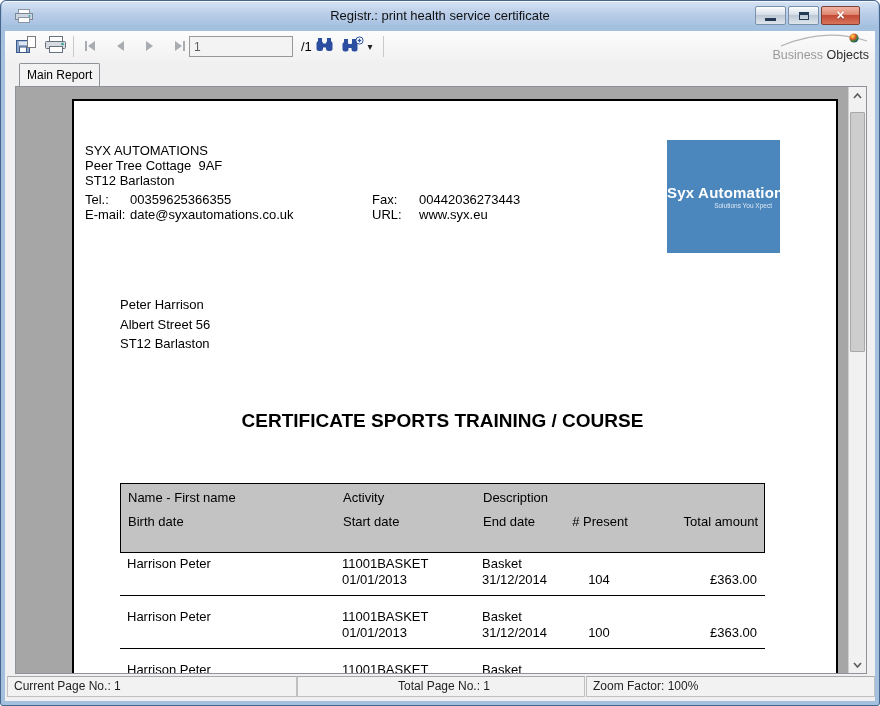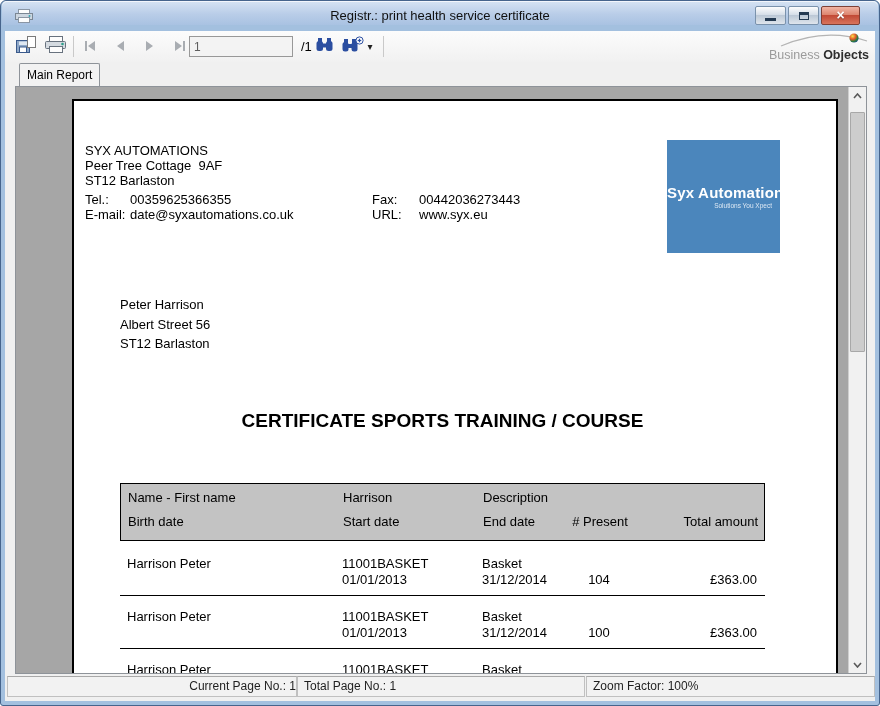--- a/index.html
+++ b/index.html
@@ -37,21 +37,21 @@
   .page-input { position: absolute; left: 184px; top: 5px; width: 104px; height: 21px;
     border: 1px solid #989898; background: #f3f3f3; color: #5f5f5f; font-size: 12px;
     font-family: "Liberation Sans", sans-serif; padding-left: 4px; }
   .page-total { position: absolute; left: 296px; top: 8px; font-size: 13px; color: #000; }
   .caret { font-size: 10px; color: #222; margin-left: 3px; }
 
   
   .brand { position: absolute; right: 6px; top: 1px; width: 130px; text-align: right; }
   .brand-text { font-size: 12.5px; margin-top: -3px; }
   .brand-gray { color: #9b9b9b; }
-  .brand-bold { color: #2e2e2e; font-weight: bold; }
+  .brand-bold { color: #2e2e2e; font-weight: normal; }
 
   
   .tab { position: absolute; left: 14px; top: 32px; height: 24px; padding: 0 7px;
     background: #f2f2f2; border: 1px solid #8e9399; border-bottom: none;
     border-radius: 2px 2px 0 0; font-size: 12px; line-height: 22px; color: #000; }
 
   
   .viewport { position: absolute; left: 10px; top: 55px; width: 852px; height: 588px;
     background: #a6a6a6; border: 1px solid #8e9399; overflow: hidden; }
   .page { position: absolute; left: 56px; top: 12px; width: 766px; height: 1200px;
@@ -61,21 +61,21 @@
   .abs { position: absolute; }
   .rpt { font-size: 13px; color: #000; white-space: pre; }
   .company-line { line-height: 15px; }
   .logo { position: absolute; left: 593px; top: 39px; width: 113px; height: 113px; background: #4b86bc; }
   .logo-name { position: absolute; left: 0; right: 5px; top: 44px; text-align: center;
     color: #fff; font-size: 15px; font-weight: bold; letter-spacing: .2px; white-space: nowrap; }
   .logo-tag { position: absolute; right: 8px; top: 62px; color: #dce8f4; font-size: 6.5px; }
   .cert-title { position: absolute; left: 46px; width: 645px; top: 309px; text-align: center;
     font-size: 19px; font-weight: bold; color: #000; }
 
-  .thead { position: absolute; left: 46px; top: 382px; width: 645px; height: 58px;
+  .thead { position: absolute; left: 46px; top: 382px; width: 645px; height: 70px;
     background: #c3c3c3; border: 1px solid #000; }
   .trow { position: absolute; left: 46px; width: 645px; height: 46px; border-bottom: 1px solid #000; }
   .cell { position: absolute; font-size: 13px; color: #000; white-space: nowrap; }
   .hl1 { top: 6px; }  .hl2 { top: 30px; }
   .l1 { top: 6px; }   .l2 { top: 22px; }
   .c1 { left: 7px; }
   .c2 { left: 222px; }
   .c3 { left: 362px; }
   .c4 { left: 424px; width: 110px; text-align: center; }
   .c5 { left: 507px; width: 130px; text-align: right; }
@@ -87,22 +87,22 @@
     align-items: center; justify-content: center; background: #f1f1f1; }
   .sbtn.up { top: 0; } .sbtn.down { bottom: 0; }
   .sthumb { position: absolute; left: 1px; width: 15px; top: 25px; height: 240px;
     background: #cdcdcd; border: 1px solid #a8a8a8; border-radius: 1px; }
 
   
   .statusbar { position: absolute; left: 0; right: 0; top: 644px; height: 23px; background: #f0f0f0; }
   .spanel { position: absolute; top: 1px; height: 21px; background: #f2f2f2;
     border: 1px solid #c0c0c0; border-top-color: #a8a8a8; font-size: 12px; color: #1f1f1f;
     line-height: 19px; padding-left: 6px; white-space: nowrap; overflow: hidden; }
-  .sp1 { left: 2px;  width: 290px; text-align: right; }
-  .sp2 { left: 292px; width: 288px; }
+  .sp1 { left: 2px;  width: 290px; }
+  .sp2 { left: 292px; width: 288px; text-align: center; }
   .sp3 { left: 581px; width: 289px; }
 </style>
 </head>
 <body>
 
 <div class="window">
 
   <div class="titlebar">
     <span class="titlebar-icon">
       <svg width="20" height="16" viewBox="0 0 20 16">
@@ -260,21 +260,21 @@
         </div>
 
         <div class="abs rpt" style="left:46px;top:196px">Peter Harrison</div>
         <div class="abs rpt" style="left:46px;top:216px">Albert Street 56</div>
         <div class="abs rpt" style="left:46px;top:235px">ST12 Barlaston</div>
 
         <div class="cert-title">CERTIFICATE SPORTS TRAINING / COURSE</div>
 
         <div class="thead">
           <span class="cell c1 hl1">Name - First name</span>
-          <span class="cell c2 hl1">Harrison</span>
+          <span class="cell c2 hl1">Activity</span>
           <span class="cell c3 hl1">Description</span>
           <span class="cell c1 hl2">Birth date</span>
           <span class="cell c2 hl2">Start date</span>
           <span class="cell c3 hl2">End date</span>
           <span class="cell c4 hl2"># Present</span>
           <span class="cell c5 hl2">Total amount</span>
         </div>
 
         <div class="trow" style="top:449px">
           <span class="cell c1 l1">Harrison Peter</span>

